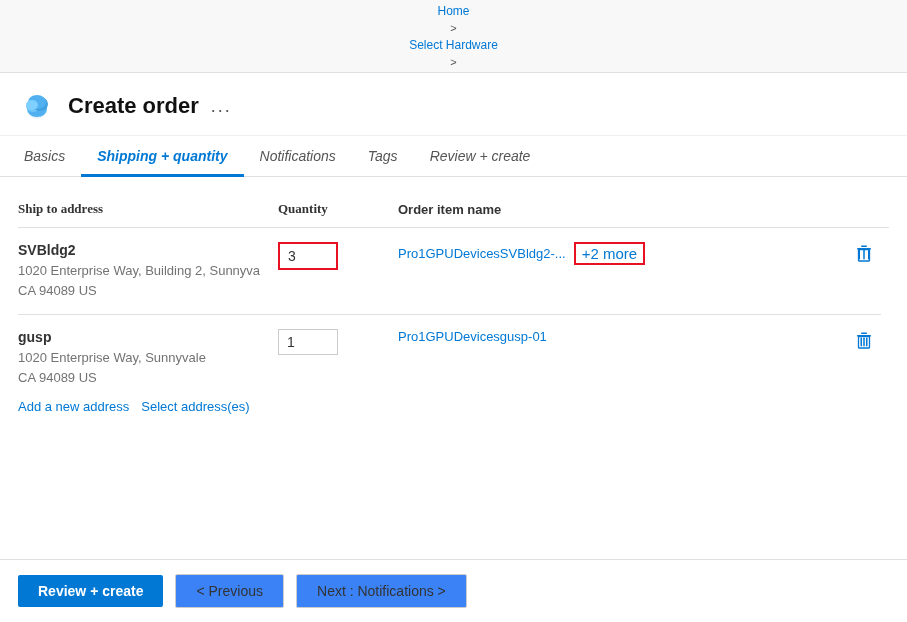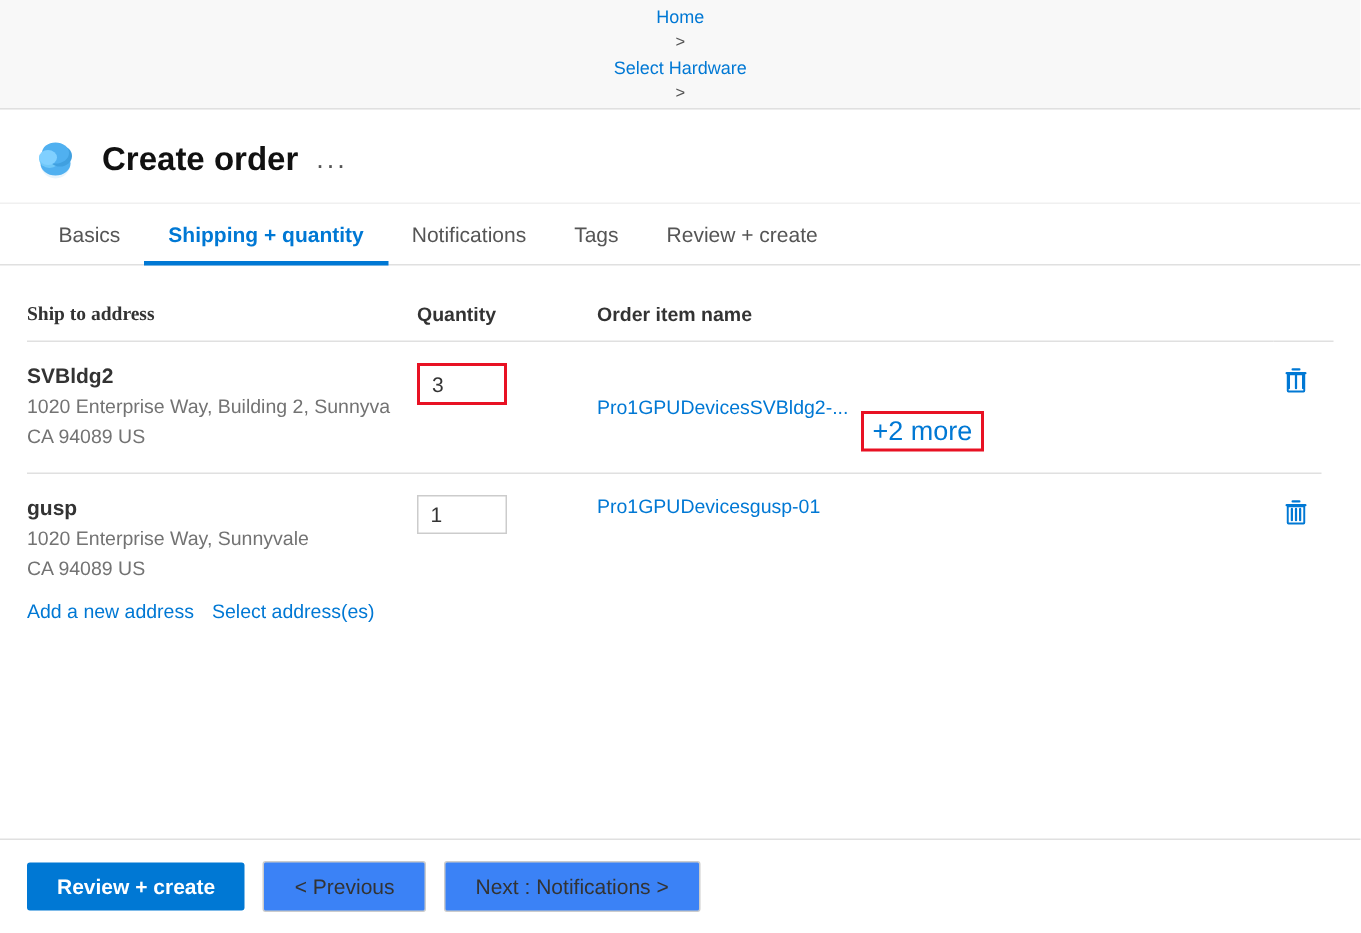--- a/index.html
+++ b/index.html
@@ -51,22 +51,23 @@
       font-size: 18px;
       color: #555;
       cursor: pointer;
       letter-spacing: 2px;
     }
 
     
     .tabs {
       display: flex;
       border-bottom: 1px solid #e0e0e0;
-      padding: 0 23px;
+      padding: 0 8px;
       margin-top: 2px;
+      font-style: italic;
     }
     .tab {
       padding: 10px 16px;
       font-size: 14px;
       color: #555;
       cursor: pointer;
       border-bottom: 3px solid transparent;
       margin-bottom: -1px;
       white-space: nowrap;
     }
@@ -95,21 +96,21 @@
     }
     .order-table th {
       text-align: left;
       font-weight: 600;
       font-size: 13px;
       color: #333;
       padding: 6px 8px 10px 0;
       border-bottom: 1px solid #e0e0e0;
     }
     .order-table th.col-ship { width: 260px; font-family: Liberation Serif, serif; }
-    .order-table th.col-qty { width: 120px; }
+    .order-table th.col-qty { width: 120px; font-family: Liberation Serif, serif; }
     .order-table th.col-name { }
 
     .order-table td {
       padding: 14px 8px 4px 0;
       vertical-align: top;
     }
     .addr-name {
       font-weight: 600;
       font-size: 14px;
       margin-bottom: 3px;
@@ -152,26 +153,25 @@
       cursor: pointer;
       white-space: nowrap;
       overflow: hidden;
       text-overflow: ellipsis;
       max-width: 200px;
       text-align: right;
     }
     .more-badge {
       border: 2px solid #e81123;
       color: #0078d4;
-      font-size: 18px;
+      font-size: 15px;
       padding: 1px 6px;
       cursor: pointer;
       white-space: nowrap;
       background: #fff;
-      margin-top: 32px;
     }
 
     
     .delete-btn {
       background: none;
       border: none;
       cursor: pointer;
       color: #0078d4;
       font-size: 16px;
       padding: 2px 6px;

